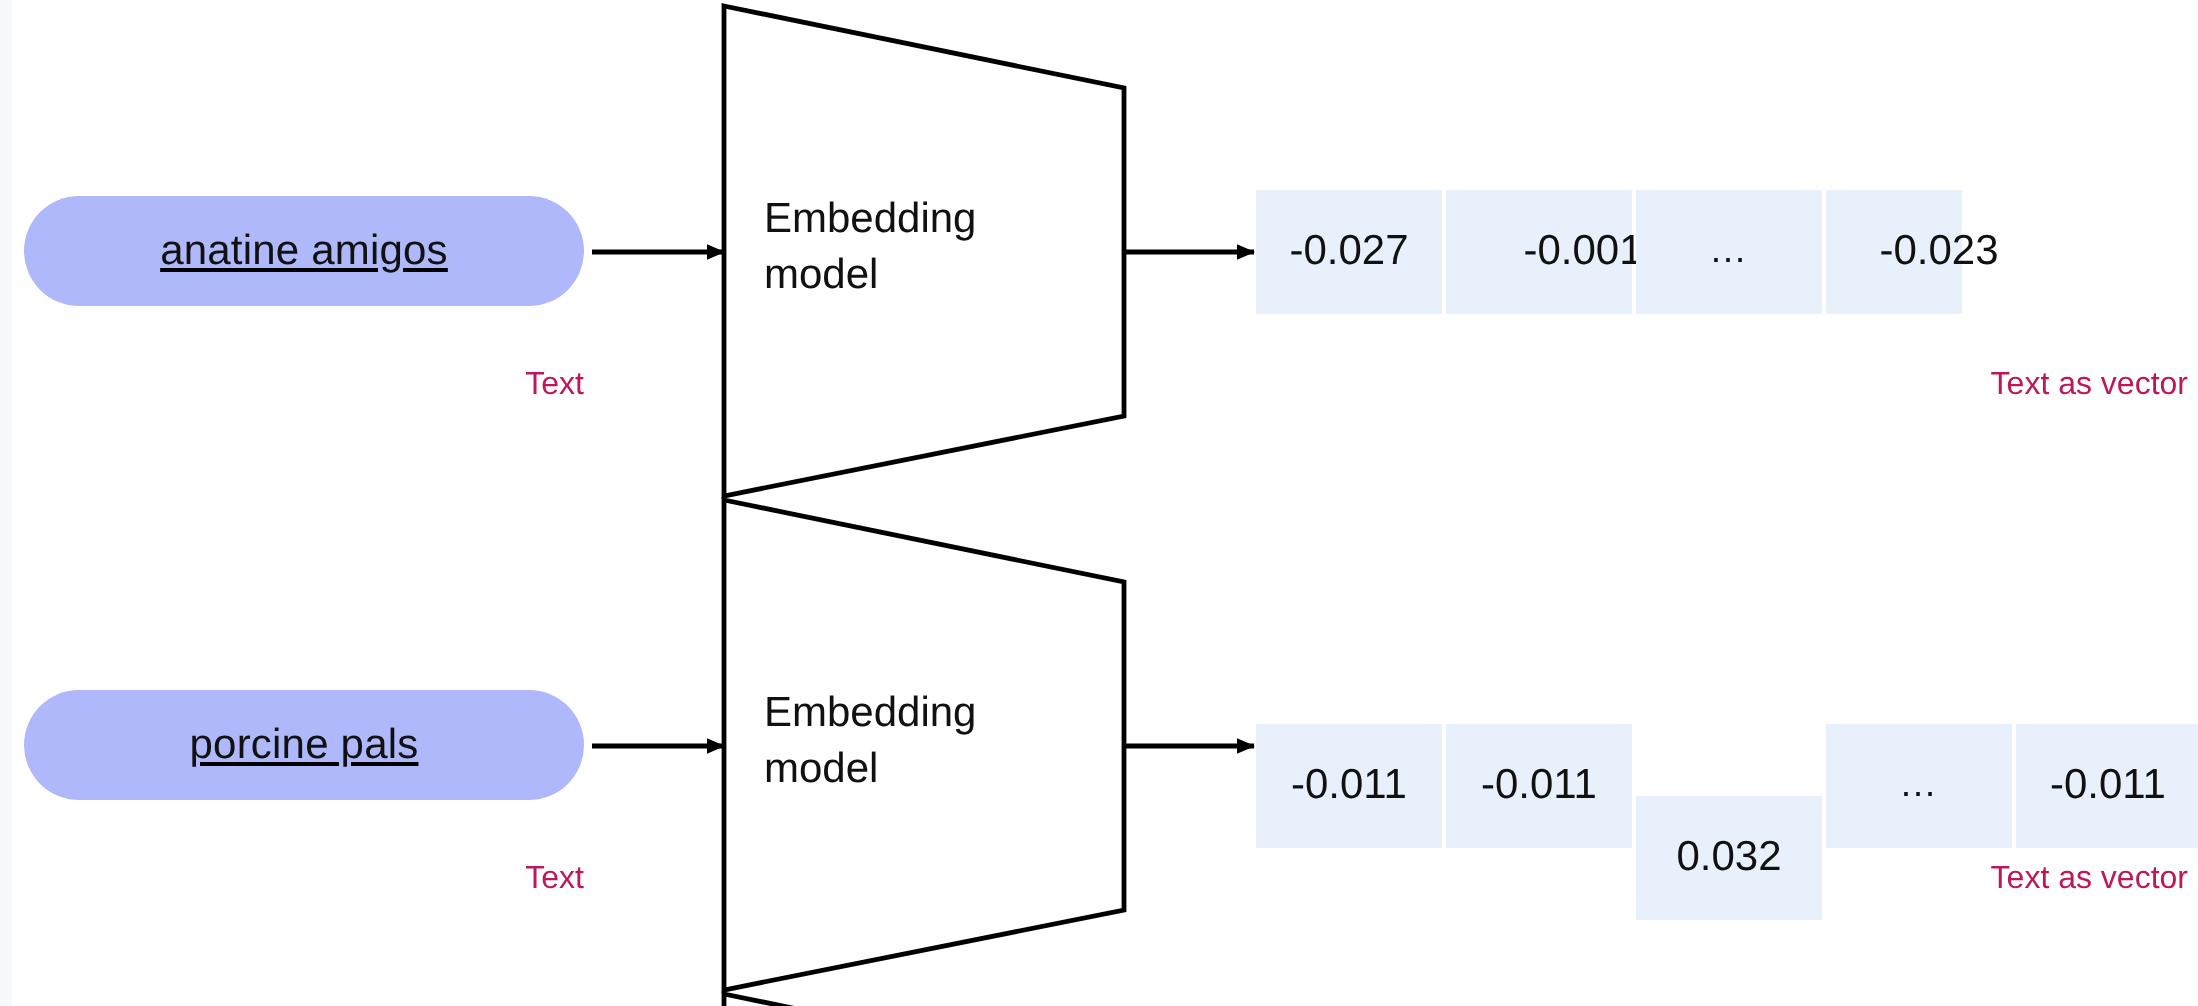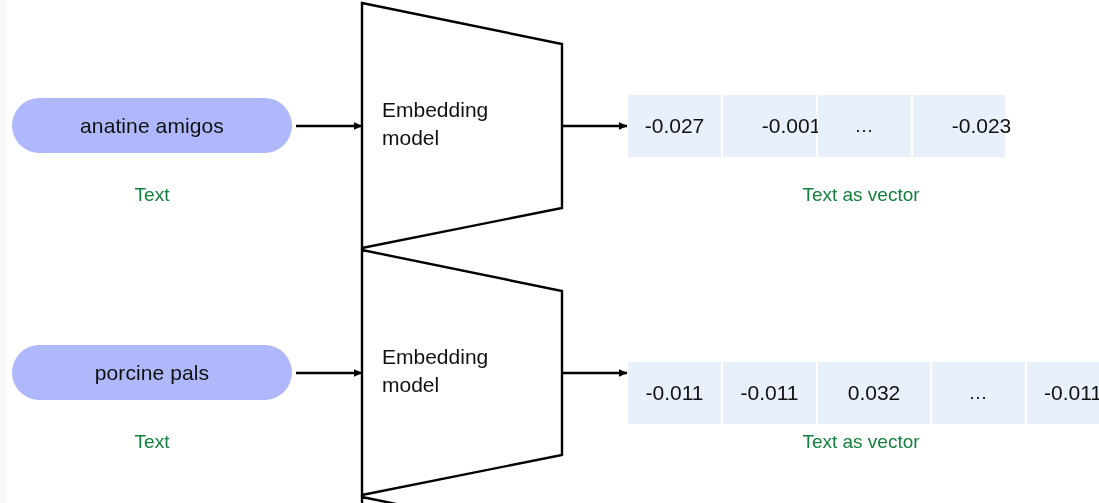--- a/index.html
+++ b/index.html
@@ -32,32 +32,33 @@
     height: 503px;
   }
   .pill {
     position: absolute;
     background: #aeb8fa;
     border-radius: 40px;
     display: flex;
     align-items: center;
     justify-content: center;
     box-sizing: border-box;
+    text-decoration: underline;
   }
   .pill-label {
     font-size: 21px;
     color: #111111;
     white-space: nowrap;
     letter-spacing: 0.1px;
   }
   .caption {
     position: absolute;
-    font-size: 19px;
-    color: #15803d;
-    text-align: center;
+    font-size: 16px;
+    color: #be185d;
+    text-align: right;
     white-space: nowrap;
   }
   .model-label {
     position: absolute;
     font-size: 21px;
     color: #111111;
     text-align: left;
     line-height: 28px;
     white-space: nowrap;
   }
@@ -116,39 +117,39 @@
 
   <div class="model-label" style="left:382px; top:96px; width:160px;">
     <div>Embedding</div>
     <div>model</div>
   </div>
 
   <div class="vector-row" style="left:628px; top:95px;">
     <div class="vector-cell" style="width:93px;">-0.027</div>
     <div class="vector-cell" style="width:93px;padding-left:44px;">-0.001</div>
     <div class="vector-cell ellipsis" style="width:93px;">…</div>
-    <div class="vector-cell" style="width:92px;padding-left:45px;">-0.023</div>
+    <div class="vector-cell" style="width:68px;padding-left:45px;">-0.023</div>
   </div>
 
   <div class="caption" style="left:628px; top:184px; width:466px;">Text as vector</div>
 
   <div class="pill" style="left:12px; top:345px; width:280px; height:55px;">
     <span class="pill-label">porcine pals</span>
   </div>
 
   <div class="caption" style="left:12px; top:431px; width:280px;">Text</div>
 
   <div class="model-label" style="left:382px; top:343px; width:160px;">
     <div>Embedding</div>
     <div>model</div>
   </div>
 
   <div class="vector-row" style="left:628px; top:362px;">
     <div class="vector-cell" style="width:93px;">-0.011</div>
     <div class="vector-cell" style="width:93px;">-0.011</div>
-    <div class="vector-cell" style="width:112px;">0.032</div>
+    <div class="vector-cell" style="width:93px;margin-top:36px;">0.032</div>
     <div class="vector-cell ellipsis" style="width:93px;">…</div>
     <div class="vector-cell" style="width:92px;">-0.011</div>
   </div>
 
   <div class="caption" style="left:628px; top:431px; width:466px;">Text as vector</div>
 
 </div>
 
 </body></html>

